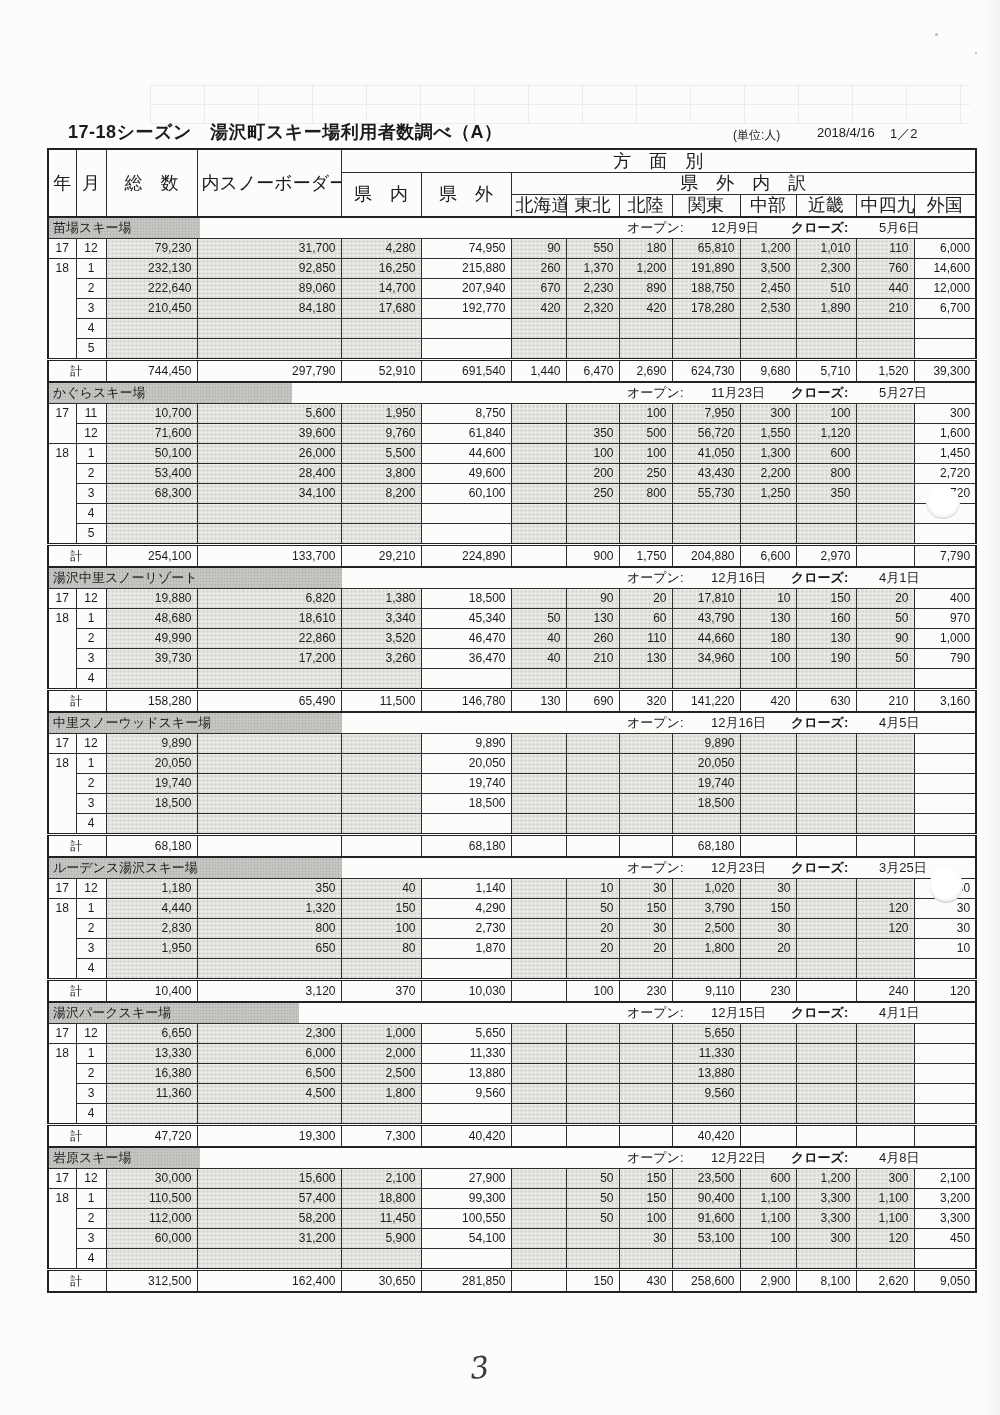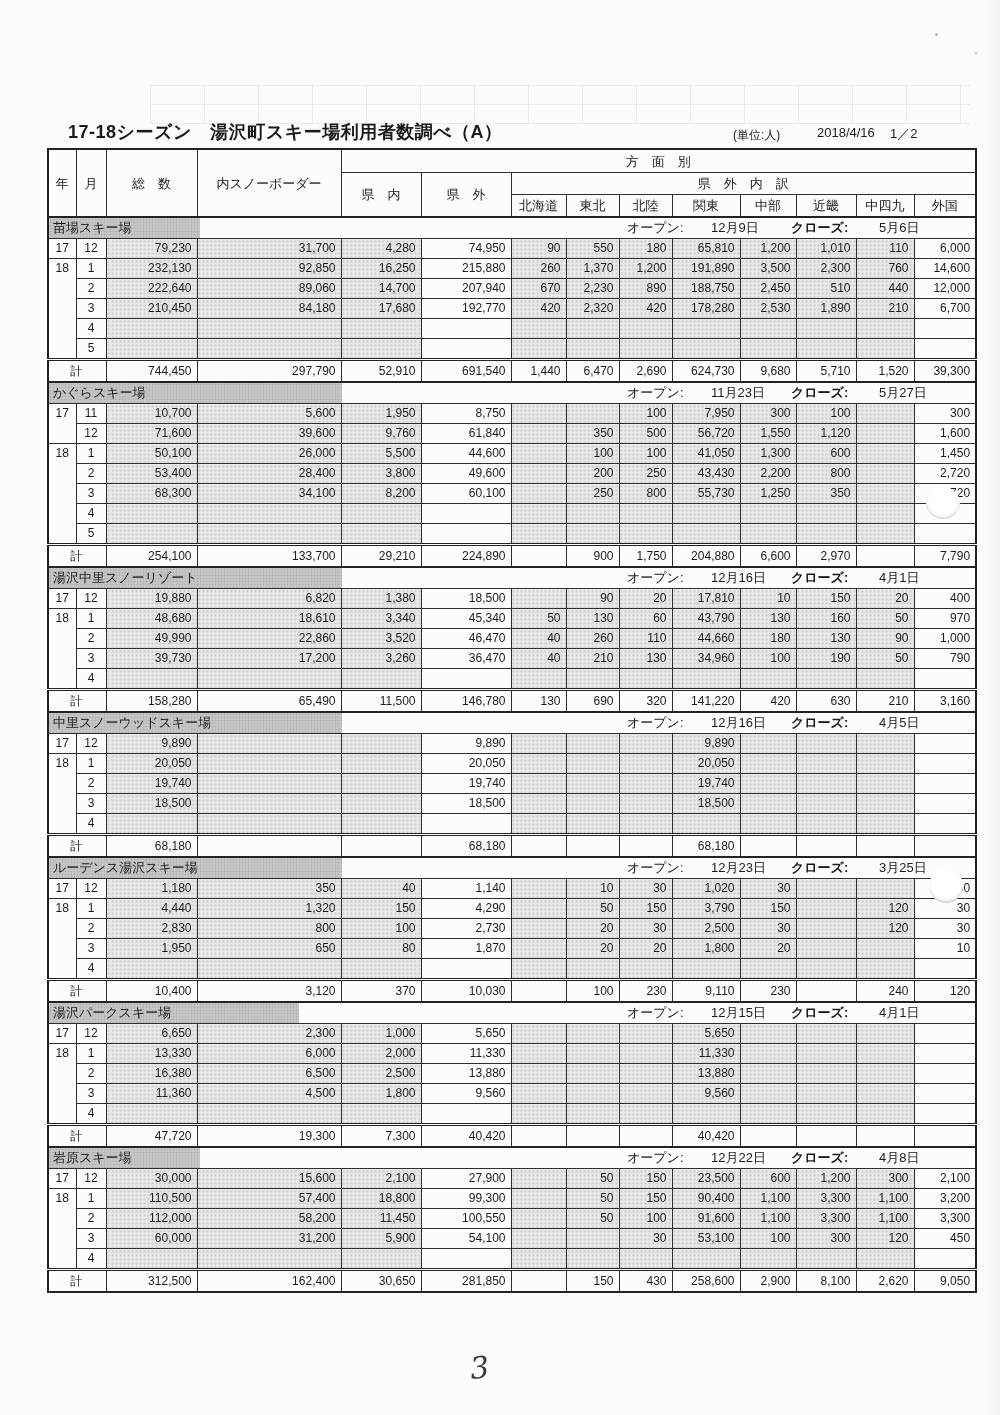--- a/index.html
+++ b/index.html
@@ -26,21 +26,21 @@
 
   table.usage{
     position:absolute;left:47px;top:148px;width:929px;
     border-collapse:collapse;table-layout:fixed;
     font-size:12px;border:2px solid #222;
   }
   .usage th,.usage td{
     border:1px solid #2e2e2e;padding:0 4px;height:19px;
     overflow:hidden;white-space:nowrap;line-height:19px;
   }
-  .usage thead th{font-weight:normal;font-size:13px;text-align:center;height:21px;line-height:21px;}
+  .usage thead th{font-weight:normal;font-size:18px;text-align:center;height:21px;line-height:21px;}
   .usage thead tr:first-child th{height:22px;}
   td.num{text-align:right;padding-right:5px;}
   td.yr,td.mo{text-align:center;padding:0;}
   td.yr{vertical-align:top;}
   td.shade{
     background-color:#eae9e6;
     background-image:radial-gradient(rgba(100,100,100,.22) .8px,rgba(0,0,0,0) 1.1px);
     background-size:4px 4px;
   }
   tr.section-bar td{
@@ -242,21 +242,21 @@
         <td class="num">2,690</td>
         <td class="num">624,730</td>
         <td class="num">9,680</td>
         <td class="num">5,710</td>
         <td class="num">1,520</td>
         <td class="num">39,300</td>
       </tr>
       <tr class="section-bar">
         <td colspan="14">
           <div class="bar-wrap">
-            <span class="sec-name" style="width: 293px;">かぐらスキー場</span>
+            <span class="sec-name" style="width: 243px;">かぐらスキー場</span>
             <span class="open-label">オープン:</span>
             <span class="open-date">11月23日</span>
             <span class="close-label">クローズ:</span>
             <span class="close-date">5月27日</span>
           </div>
         </td>
       </tr>
       <tr>
         <td class="yr" rowspan="2">17</td>
         <td class="mo">11</td>

